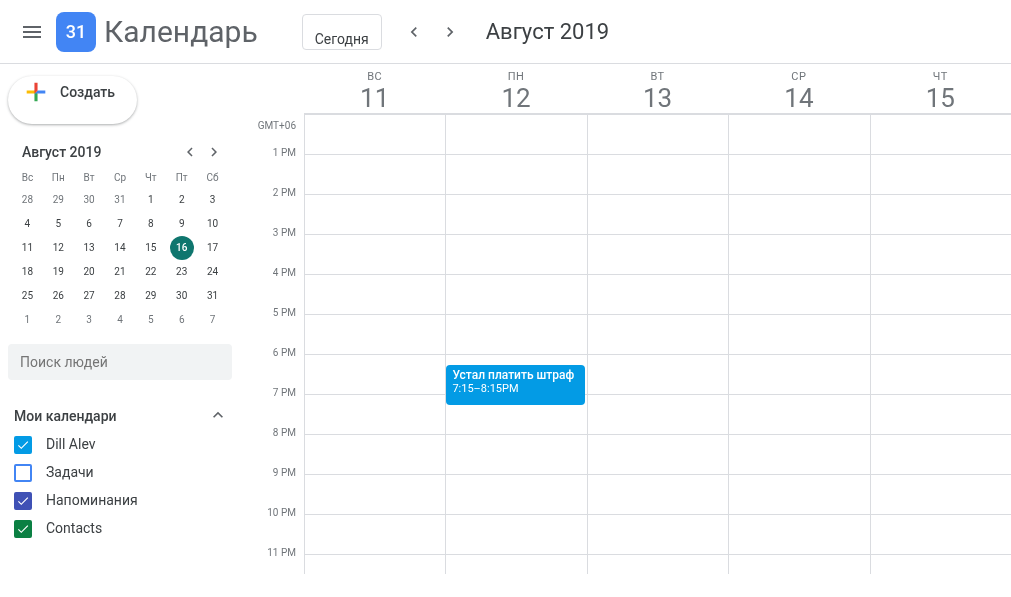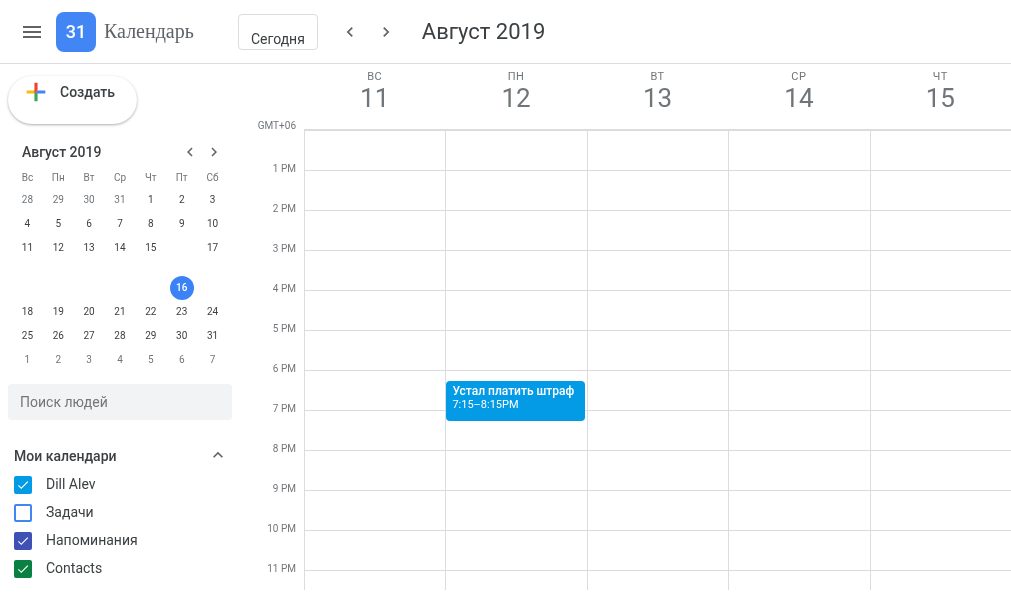--- a/index.html
+++ b/index.html
@@ -3,21 +3,21 @@
 <meta charset="utf-8">
 <style>
   * { box-sizing: border-box; margin: 0; padding: 0; }
   body { font-family: 'Google Sans', Roboto, Arial, sans-serif; font-size: 14px; color: #3c4043; width: 1011px; height: 597px; overflow: hidden; background: #fff; }
 
   
   .header { display: flex; align-items: center; height: 64px; padding: 0 8px; border-bottom: 1px solid #dadce0; }
   .menu-btn { width: 48px; height: 48px; display: flex; align-items: center; justify-content: center; border-radius: 50%; cursor: pointer; }
   .menu-btn svg { width: 24px; height: 24px; fill: #5f6368; }
   .logo { width: 40px; height: 40px; background: #4285f4; border-radius: 8px; color: #fff; display: flex; align-items: center; justify-content: center; font-size: 18px; font-weight: 500; margin-right: 8px; }
-  .app-title { font-size: 20px; color: #5f6368; font-weight: 400; margin-right: 44px; font-family: Liberation Serif, serif; }
+  .app-title { font-size: 30px; color: #5f6368; font-weight: 400; margin-right: 44px; }
   .today-btn { height: 36px; padding: 16px 12px; border: 1px solid #dadce0; border-radius: 4px; background: #fff; font-size: 14px; color: #3c4043; cursor: pointer; margin-right: 16px; font-family: inherit; }
   .nav-arrows { display: flex; gap: 4px; margin-right: 20px; }
   .nav-arrow { width: 32px; height: 32px; display: flex; align-items: center; justify-content: center; cursor: pointer; border-radius: 50%; }
   .nav-arrow svg { width: 20px; height: 20px; fill: #5f6368; }
   .current-period { font-size: 22px; color: #3c4043; }
   .search-btn { margin-left: auto; width: 40px; height: 40px; display: flex; align-items: center; justify-content: center; cursor: pointer; }
 
   
   .content { display: flex; height: calc(597px - 64px); }
   .sidebar { width: 248px; padding: 12px 16px 0 8px; overflow-y: auto; }
@@ -31,21 +31,21 @@
   
   .mini-cal-header { display: flex; align-items: center; justify-content: space-between; padding: 0 6px 4px 14px; }
   .mini-cal-title { font-size: 14px; color: #3c4043; font-weight: 500; }
   .mini-nav { display: flex; }
   .mini-nav-btn { width: 24px; height: 24px; display: flex; align-items: center; justify-content: center; cursor: pointer; }
   .mini-nav-btn svg { width: 18px; height: 18px; fill: #5f6368; }
   .mini-grid { display: grid; grid-template-columns: repeat(7, 1fr); text-align: center; padding: 0 4px; }
   .mini-dow { font-size: 10px; color: #70757a; height: 20px; line-height: 20px; }
   .mini-day { font-size: 10px; color: #3c4043; height: 24px; width: 24px; line-height: 24px; margin: 0 auto; border-radius: 50%; cursor: pointer; }
   .mini-day.other { color: #70757a; }
-  .mini-day.today { background: #3b82f6; color: #fff; font-weight: 500; margin-top: 40px; }
+  .mini-day.today { background: #0f766e; color: #fff; font-weight: 500; }
 
   
   .people-search { margin: 12px 0 18px; padding: 0 12px; height: 36px; background: #f1f3f4; border-radius: 4px; display: flex; align-items: center; }
   .people-search input { border: none; background: transparent; outline: none; font-size: 14px; width: 100%; font-family: inherit; color: #3c4043; }
 
   
   .section-header { display: flex; align-items: center; justify-content: space-between; height: 36px; cursor: pointer; padding: 0 4px 0 6px; }
   .section-title { font-size: 14px; color: #3c4043; font-weight: 500; }
   .section-actions { display:flex; align-items:center; gap: 8px; }
   .expand-icon svg, .add-icon svg { width: 20px; height: 20px; fill: #5f6368; }
@@ -55,21 +55,21 @@
   .cal-check.checked svg { width: 14px; height: 14px; fill: #fff; }
   .cal-label { font-size: 14px; color: #3c4043; }
 
   
   .day-headers { display: flex; margin-left: 56px; }
   .day-col-header { flex: 1; text-align: center; padding-top: 6px; }
   .dow-label { font-size: 11px; color: #70757a; text-transform: uppercase; letter-spacing: 0.5px; }
   .day-num { font-size: 26px; color: #70757a; font-weight: 400; margin-top: 0px; }
   .tz-label { position: absolute; left: 0; top: 56px; font-size: 10px; color: #70757a; width: 56px; text-align: right; padding-right: 8px; }
 
-  .grid-scroll { position: relative; height: calc(100% - 72px); overflow: hidden; margin-top: 16px; }
+  .grid-scroll { position: relative; height: calc(100% - 72px); overflow: hidden; margin-top: 0; }
   .all-day-border { border-bottom: 1px solid #dadce0; margin-left: 56px; height: 1px; }
   .time-grid { display: flex; }
   .time-gutter { width: 56px; flex-shrink: 0; }
   .time-slot { height: 40px; position: relative; }
   .time-label { position: absolute; top: -7px; right: 8px; font-size: 10px; color: #70757a; white-space: nowrap; }
   .day-cols { flex: 1; display: flex; position: relative; border-top: 1px solid #dadce0;}
   .day-col { flex: 1; border-left: 1px solid #dadce0; position: relative; }
   .hour-line { height: 40px; border-bottom: 1px solid #dadce0; }
   .event { position: absolute; left: 0; right: 2px; background: #039be5; color: #fff; border-radius: 4px; padding: 3px 6px; font-size: 12px; line-height: 14px; overflow: hidden; cursor: pointer; }
   .event-title { font-weight: 500; white-space: nowrap; overflow: hidden; text-overflow: ellipsis; }

